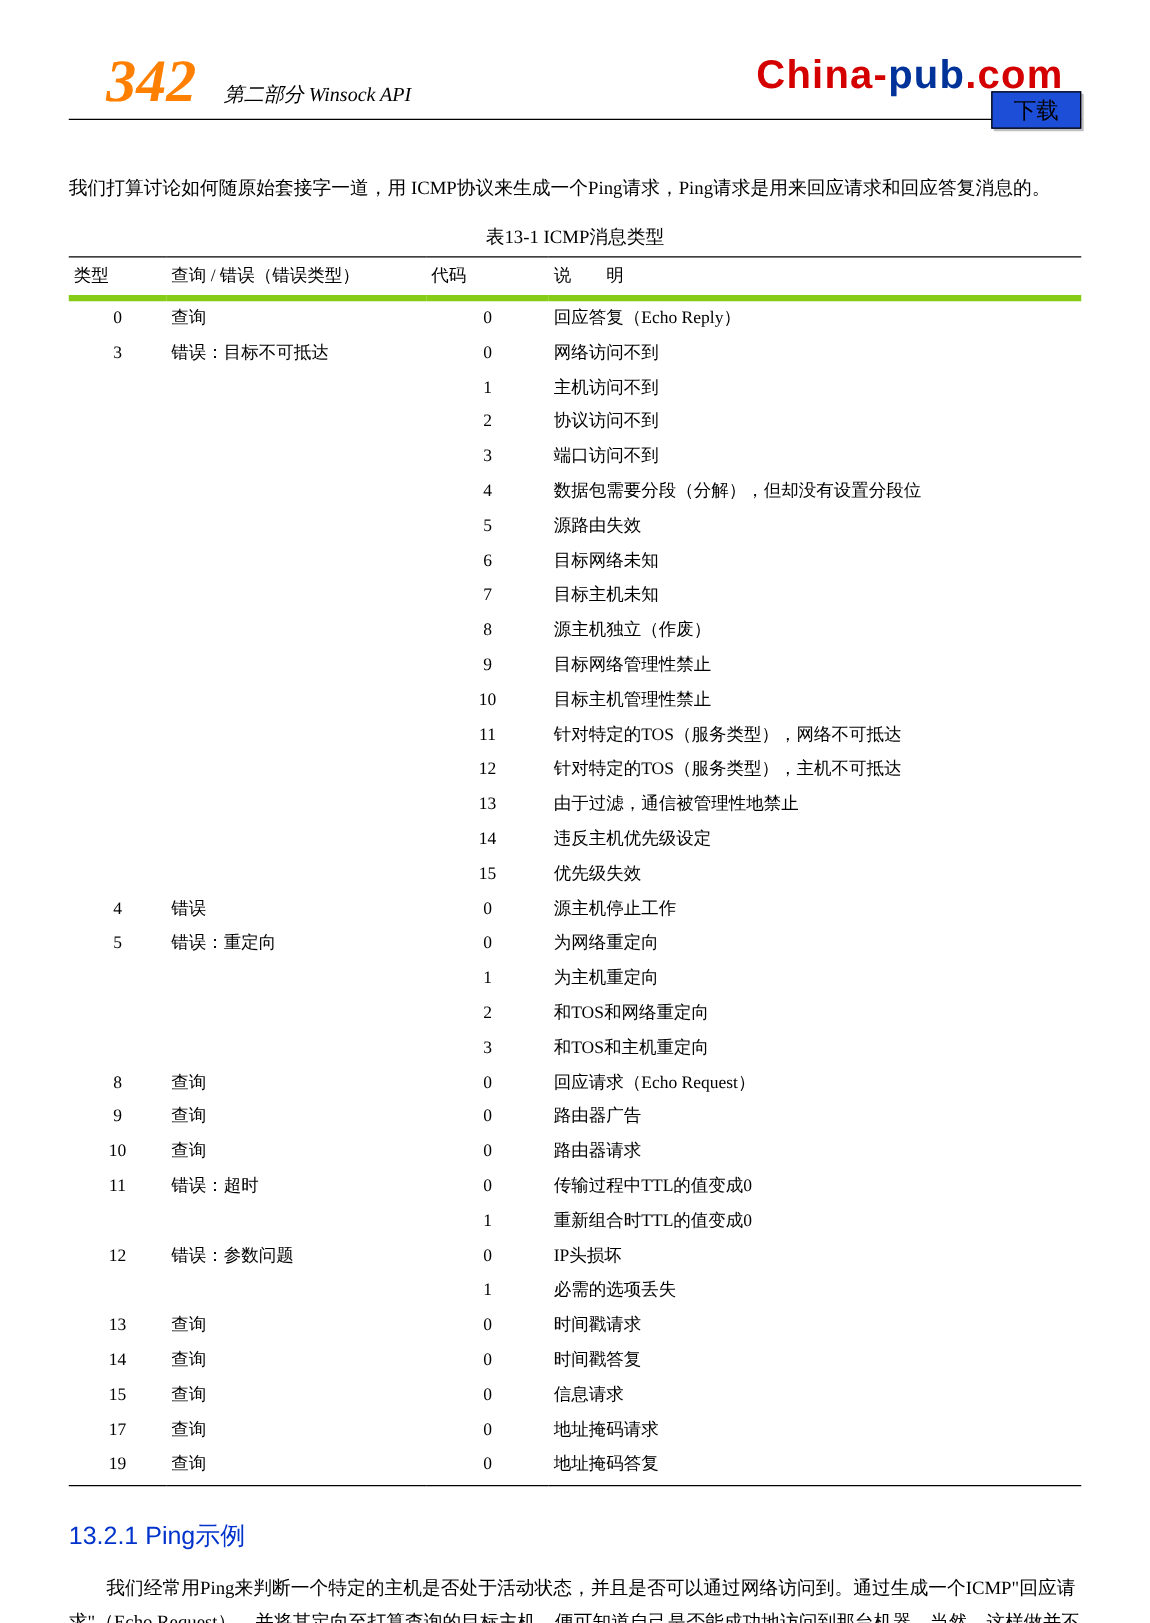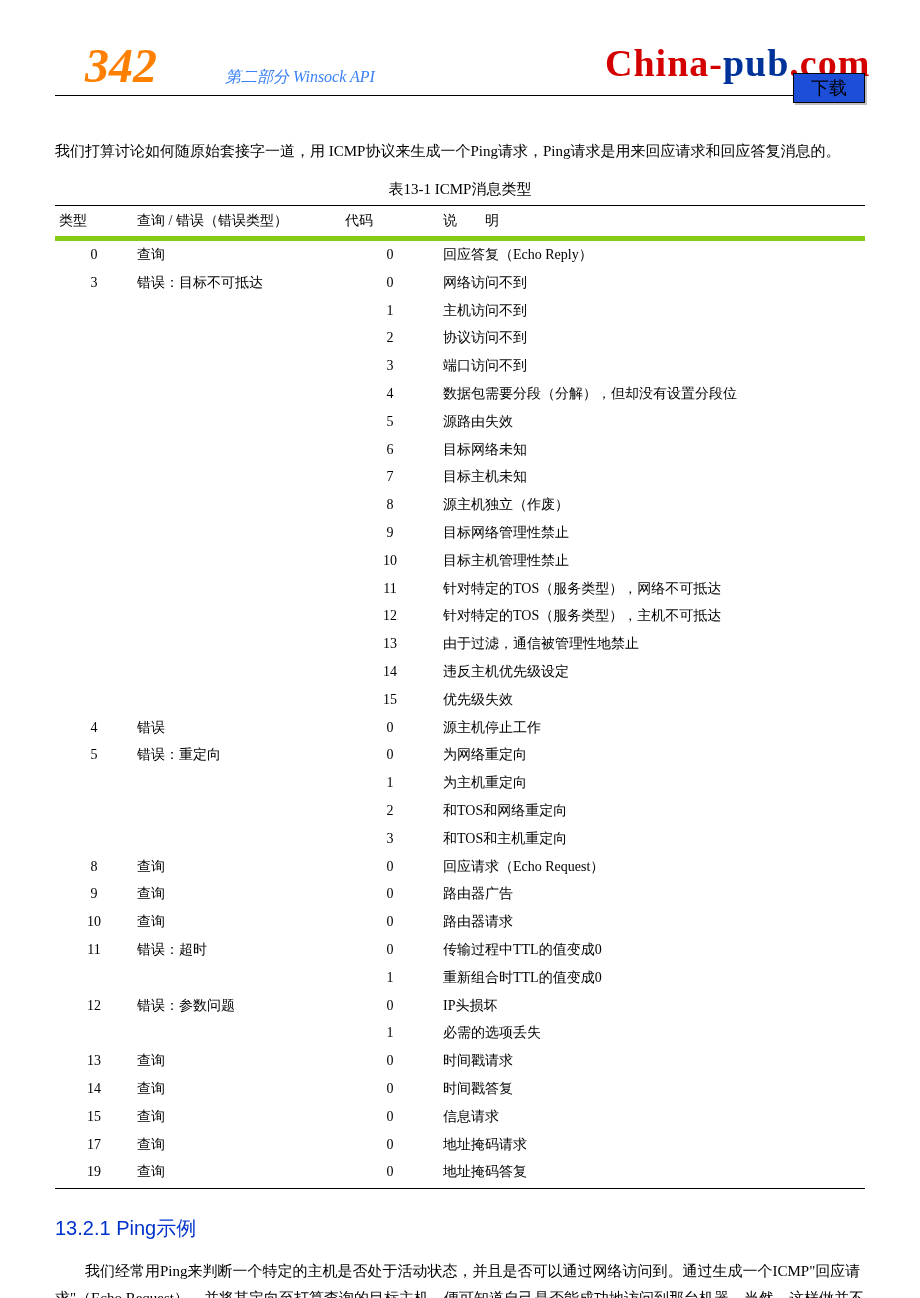--- a/index.html
+++ b/index.html
@@ -35,32 +35,31 @@
     font-family: "Times New Roman", serif;
     font-weight: bold;
     font-style: italic;
     font-size: 48px;
     color: #ff7f00;
   }
   .section-title {
     font-family: "SimSun", serif;
     font-style: italic;
     font-size: 16px;
-    color: #3b82f6;
-    margin-left: 46px;
+    color: #000000;
   }
   .logo-wrap {
     position: relative;
     height: 52px;
     width: 260px;
   }
   .logo-text {
-    font-family: Liberation Serif, serif;
+    font-family: Liberation Sans, sans-serif;
     font-weight: bold;
-    font-size: 38px;
+    font-size: 32px;
     letter-spacing: 1px;
     white-space: nowrap;
     margin-top: 44px;
   }
   .logo-text .c1 { color: #d40000; }
   .logo-text .c2 { color: #003399; }
   .logo-text .c3 { color: #d40000; }
   .dl-box {
     position: absolute;
     right: 0;

